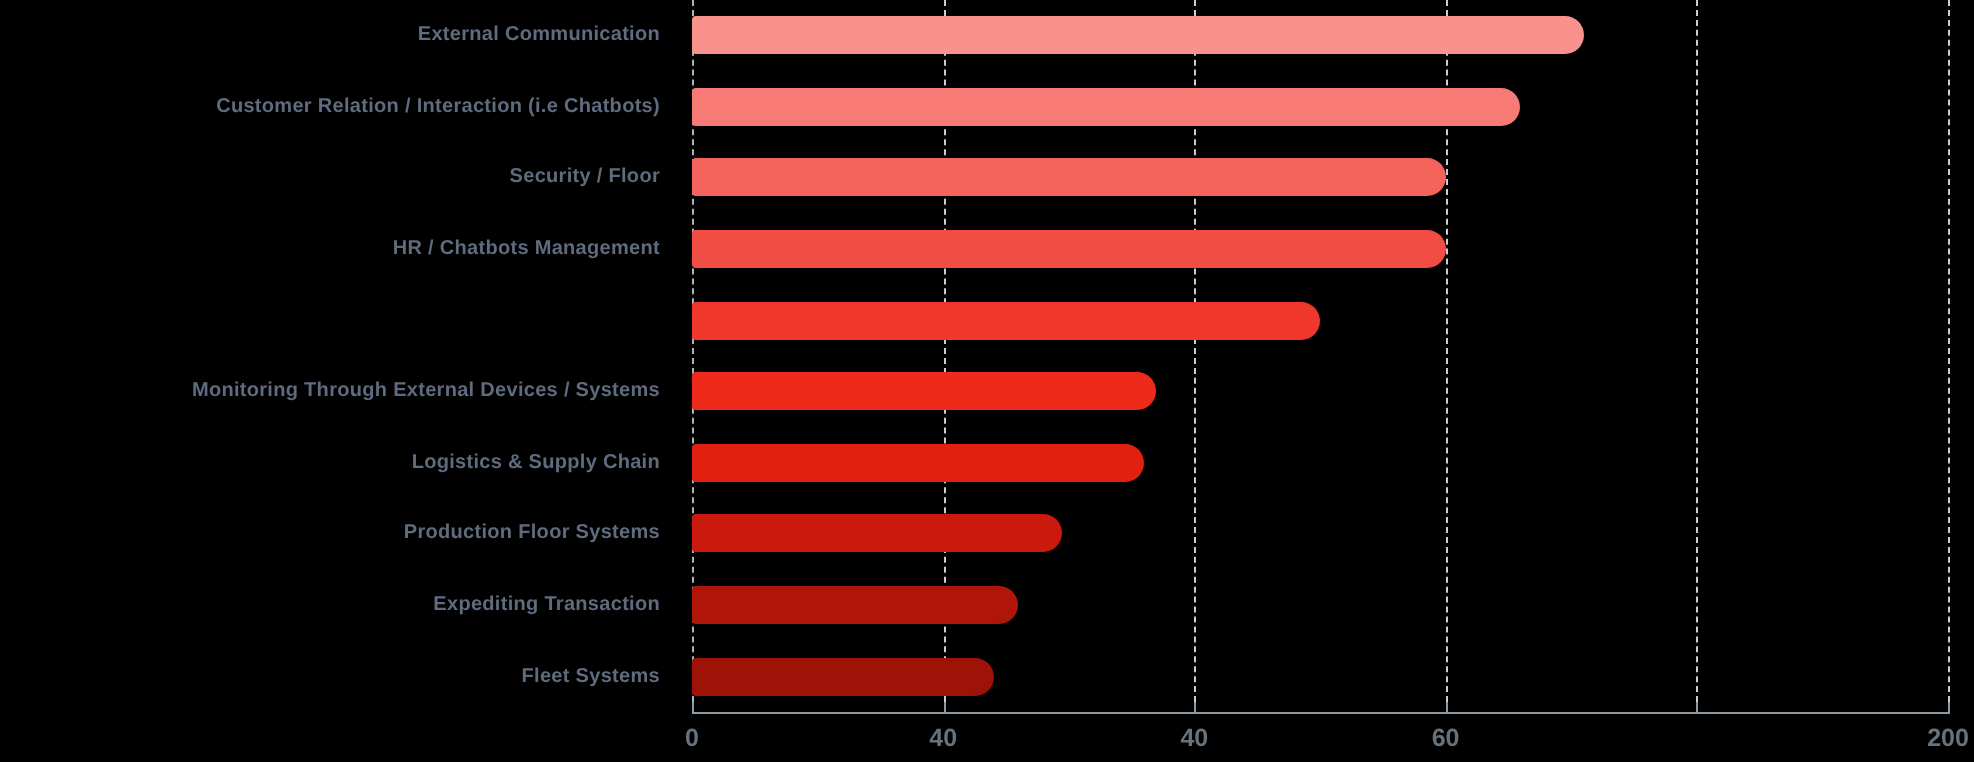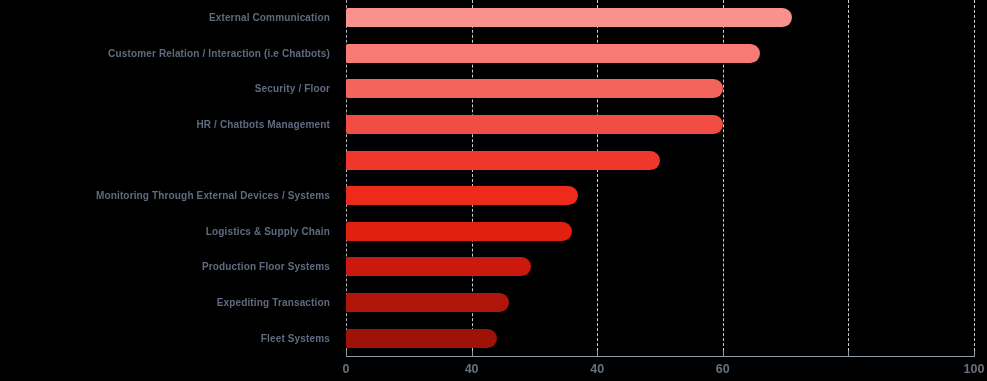--- a/index.html
+++ b/index.html
@@ -191,16 +191,16 @@
       <div class="tick-label" style="left: 0px;">0</div>
       <div class="tick" style="left: 125.6px;"></div>
       <div class="tick-label" style="left: 125.6px;">40</div>
       <div class="tick" style="left: 251.2px;"></div>
       <div class="tick-label" style="left: 251.2px;">40</div>
       <div class="tick" style="left: 376.8px;"></div>
       <div class="tick-label" style="left: 376.8px;">60</div>
       <div class="tick" style="left: 502.4px;"></div>
       <div class="tick-label" style="left: 502.4px; margin-top: 22px;">80</div>
       <div class="tick" style="left: 628px;"></div>
-      <div class="tick-label" style="left: 628px;">100</div>
+      <div class="tick-label" style="left: 628px;">200</div>
     </div>
 
 </div>
 
 </body></html>

